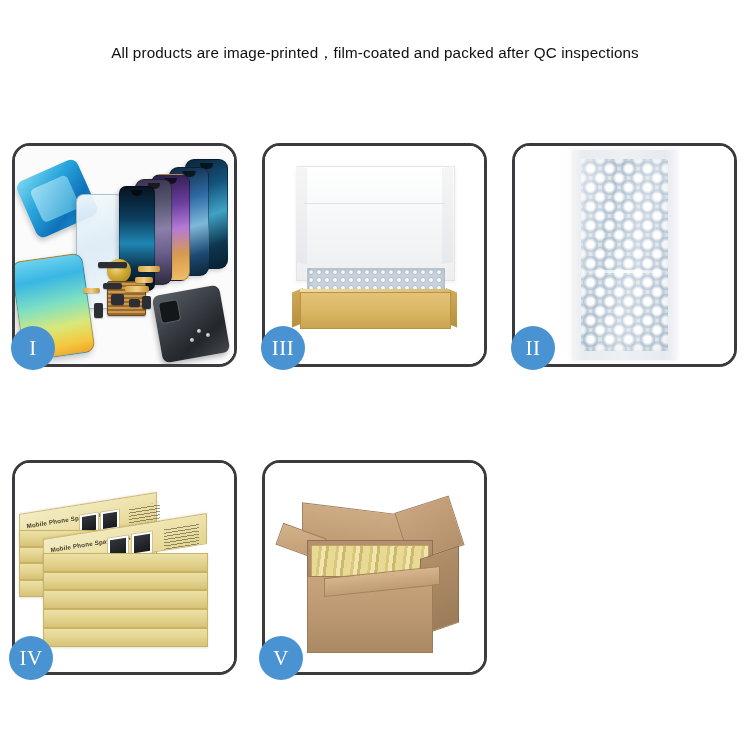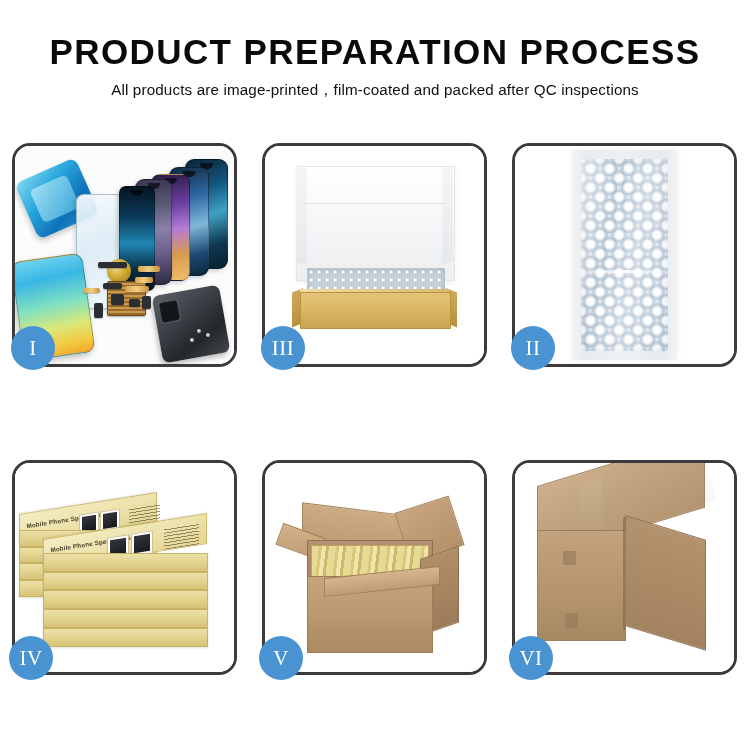--- a/index.html
+++ b/index.html
@@ -386,21 +386,20 @@
     transform: rotate(-14deg);
     border-radius:2px;
   }
 </style>
 </head>
 <body>
 
 <div class="page">
 
   <div class="header">
-    <div class="title">PRODUCT PREPARATION PROCESS</div>
     <div class="subtitle">All products are image-printed，film-coated and packed after QC inspections</div>
   </div>
 
   <div class="grid">
 
     <div class="panel">
       <div class="panel-inner">
         <div class="scene1">
           <div class="p1-blue"></div>
           <div class="p1-glass"></div>
@@ -525,30 +524,15 @@
           <div class="p5-inner"></div>
           <div class="p5-fill"></div>
           <div class="p5-side"></div>
           <div class="p5-front"></div>
           <div class="p5-flap-front"></div>
         </div>
       </div>
       <div class="badge b5">V</div>
     </div>
 
-    <div class="panel">
-      <div class="panel-inner">
-        <div class="scene6">
-          <div class="p6-clear"></div>
-          <div class="p6-top"></div>
-          <div class="p6-tape"></div>
-          <div class="p6-right"></div>
-          <div class="p6-left"></div>
-          <div class="p6-seam"></div>
-          <div class="p6-patch" style="left:22%; top:42%; width:6%; height:7%;"></div>
-          <div class="p6-patch" style="left:23%; top:72%; width:6%; height:7%;"></div>
-        </div>
-      </div>
-      <div class="badge b6">VI</div>
-    </div>
 
   </div>
 </div>
 
 </body></html>

